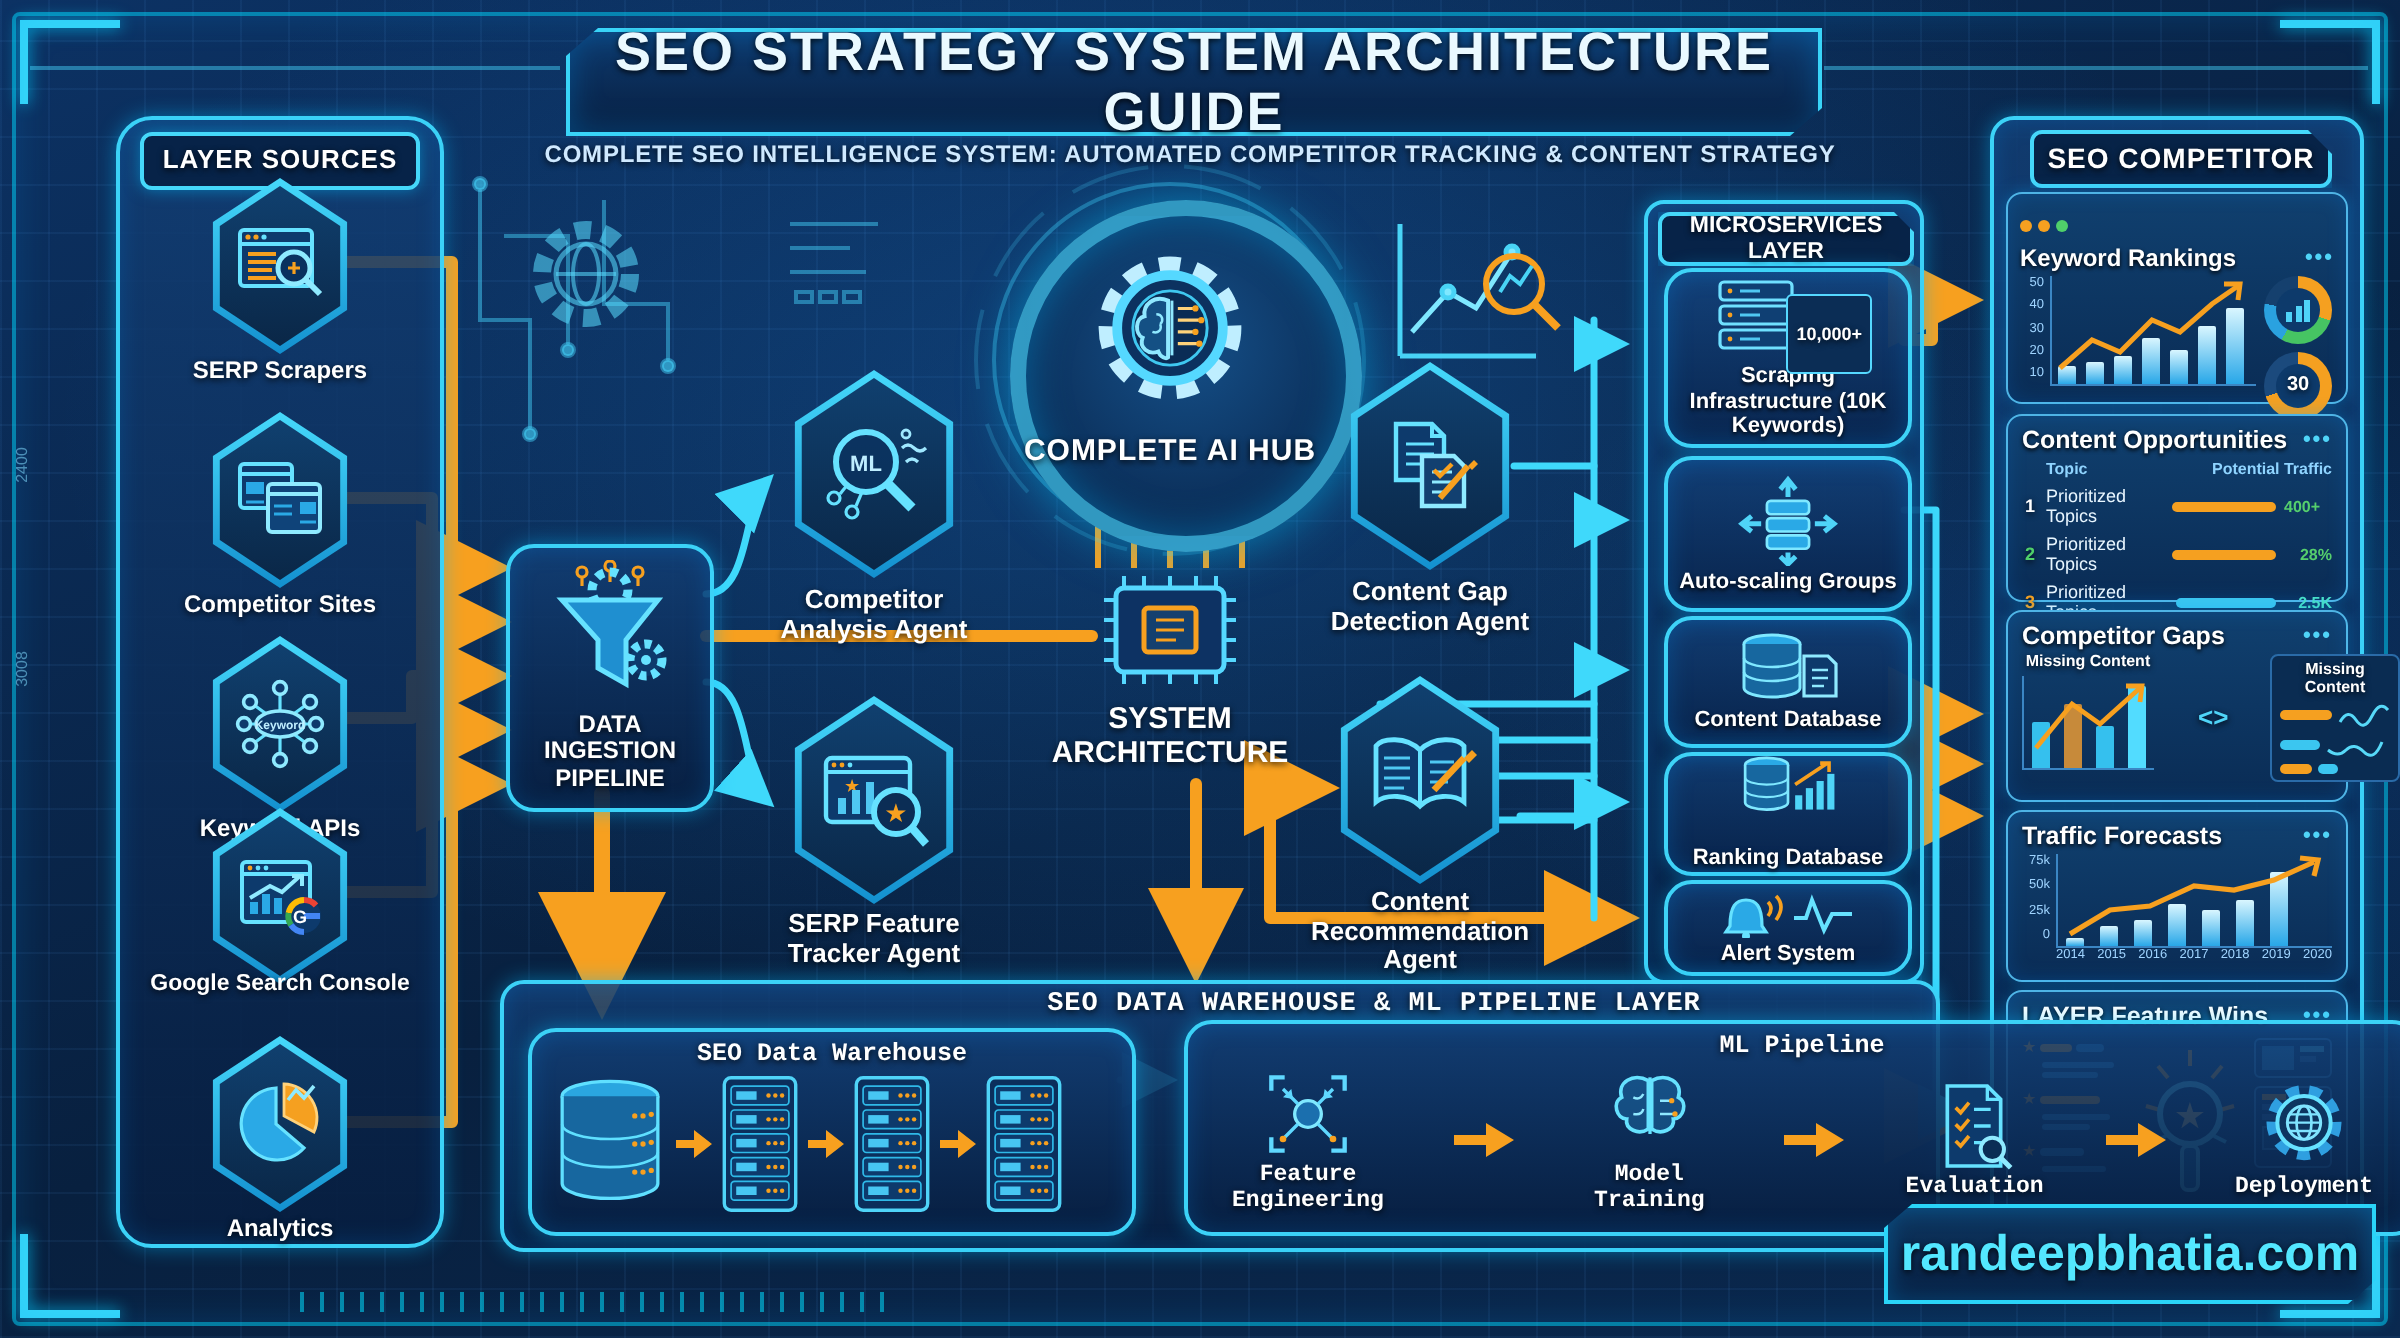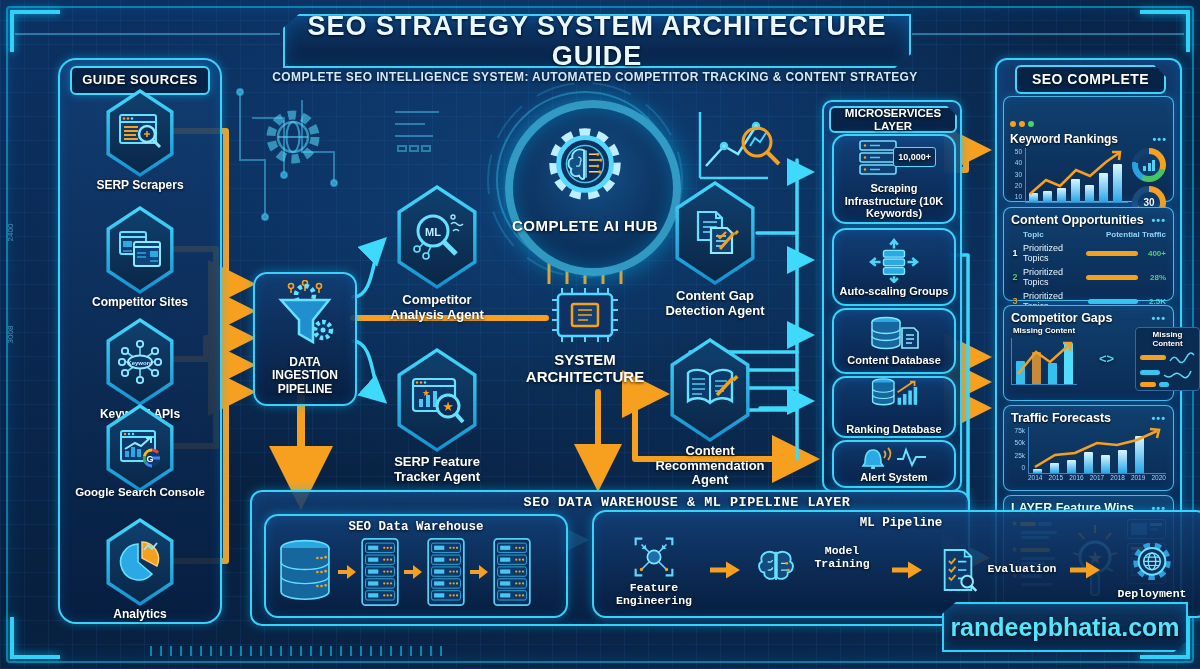--- a/index.html
+++ b/index.html
@@ -147,21 +147,21 @@
     <div class="lbl" style="font-size:27px;letter-spacing:1px;color:#eaf9ff;">SEO STRATEGY SYSTEM ARCHITECTURE GUIDE</div>
   </div>
   <div class="abs lbl" style="left:250px;top:71px;width:690px;font-size:12px;color:#cfe9ff;letter-spacing:.4px;z-index:3;">COMPLETE SEO INTELLIGENCE SYSTEM: AUTOMATED COMPETITOR TRACKING &amp; CONTENT STRATEGY</div>
 
   <div class="abs" style="left:2px;top:228px;font-size:8px;color:rgba(130,220,255,.55);transform:rotate(-90deg);z-index:2;">2400</div>
   <div class="abs" style="left:2px;top:330px;font-size:8px;color:rgba(130,220,255,.55);transform:rotate(-90deg);z-index:2;">3008</div>
   <div class="abs" style="left:150px;top:646px;width:300px;height:10px;z-index:2;background:repeating-linear-gradient(90deg,rgba(0,220,255,.55) 0 2px,transparent 2px 10px);"></div>
 
   <div class="abs cyanbox" style="left:58px;top:58px;width:160px;height:562px;border-radius:18px;z-index:2;">
     <div class="hdrbox abs" style="left:10px;top:6px;width:136px;height:25px;">
-      <span class="lbl" style="font-size:13px;letter-spacing:.5px;">GUIDE SOURCES</span>
+      <span class="lbl" style="font-size:13px;letter-spacing:.5px;">LAYER SOURCES</span>
     </div>
 
     <div class="abs hex hexo" style="left:41px;top:29px;width:78px;height:88px;">
       <div class="hex hexi">
         <svg width="52" height="52" viewBox="0 0 52 52" fill="none">
           <rect x="6" y="8" width="36" height="28" rx="2" stroke="#66e2ff" stroke-width="2" fill="#0d3a6c"></rect>
           <path d="M6,15 H42" stroke="#66e2ff" stroke-width="2"></path>
           <circle cx="10" cy="11.5" r="1.3" fill="#f7a01f"></circle>
             <circle cx="14" cy="11.5" r="1.3" fill="#f7a01f"></circle>
             <circle cx="18" cy="11.5" r="1.3" fill="#66e2ff"></circle>
@@ -375,21 +375,21 @@
       <div style="position:relative;width:76px;height:42px;">
         <svg width="76" height="42" viewBox="0 0 76 42" fill="none">
           <rect x="4" y="3" width="36" height="9" rx="2" stroke="#6fe0ff" stroke-width="1.6" fill="#0f3f73"></rect>
           <rect x="4" y="15" width="36" height="9" rx="2" stroke="#6fe0ff" stroke-width="1.6" fill="#0f3f73"></rect>
           <rect x="4" y="27" width="36" height="9" rx="2" stroke="#6fe0ff" stroke-width="1.6" fill="#0f3f73"></rect>
           <circle cx="9" cy="7.5" r="1.2" fill="#f7a01f"></circle>
             <circle cx="9" cy="19.5" r="1.2" fill="#f7a01f"></circle>
             <circle cx="9" cy="31.5" r="1.2" fill="#f7a01f"></circle>
           <path d="M14,7.5 h10 M14,19.5 h10 M14,31.5 h10" stroke="#4fc8f2" stroke-width="1.6"></path>
         </svg>
-        <span class="abs lbl" style="right:-4px;top:9px;font-size:9px;padding:4px 4px;border:1.5px solid #55d8ff;border-radius:3px;background:#0b2d55;">10,000+</span>
+        <span class="abs lbl" style="right:-4px;top:9px;font-size:9px;padding:14px 4px;border:1.5px solid #55d8ff;border-radius:3px;background:#0b2d55;">10,000+</span>
       </div>
       <div class="mslabel" style="width:112px;">Scraping Infrastructure (10K Keywords)</div>
     </div>
 
     <div class="abs msbox" style="left:8px;top:126px;width:120px;height:74px;">
       <svg width="62" height="46" viewBox="0 0 64 48" fill="none">
         <rect x="21" y="14" width="22" height="7" rx="2" fill="#2aa9e6" stroke="#7fe8ff" stroke-width="1.4"></rect>
         <rect x="21" y="23" width="22" height="7" rx="2" fill="#2aa9e6" stroke="#7fe8ff" stroke-width="1.4"></rect>
         <rect x="21" y="32" width="22" height="7" rx="2" fill="#2aa9e6" stroke="#7fe8ff" stroke-width="1.4"></rect>
         <path d="M32,12 V5 M28,8 L32,3 L36,8" stroke="#4fd4f8" stroke-width="2.6"></path>
@@ -431,24 +431,24 @@
         <circle cx="16" cy="23" r="2" fill="#66e2ff"></circle>
         <path d="M27,6 q3,3 0,7 M31,3 q5,5 0,12" stroke="#f7a01f" stroke-width="1.8" fill="none"></path>
         <path d="M40,14 h6 l3,-9 l6,15 l4,-8 h10" stroke="#66e2ff" stroke-width="2" fill="none"></path>
       </svg>
       <div class="mslabel" style="width:112px;">Alert System</div>
     </div>
   </div>
 
   <div class="abs cyanbox" style="left:995px;top:58px;width:183px;height:560px;border-radius:12px;z-index:2;">
     <div class="hdrbox abs" style="left:18px;top:5px;width:147px;height:25px;clip-path:polygon(0 0,calc(100% - 12px) 0,100% 12px,100% 100%,0 100%);">
-      <span class="lbl" style="font-size:14px;letter-spacing:.5px;">SEO COMPLETE</span>
-    </div>
-
-    <div class="abs card" style="left:6px;top:36px;width:171px;height:106px;padding:16px 6px;box-sizing:border-box;">
+      <span class="lbl" style="font-size:14px;letter-spacing:.5px;">SEO COMPETITOR</span>
+    </div>
+
+    <div class="abs card" style="left:6px;top:36px;width:171px;height:106px;padding:6px 6px;box-sizing:border-box;">
       <div class="dots" style="margin-bottom:1px;">
         <span style="background:#f5a020;"></span><span style="background:#f5a020;"></span><span style="background:#4fd06a;"></span>
       </div>
       <div style="display:flex;justify-content:space-between;align-items:center;">
         <span class="cardtitle">Keyword Rankings</span>
         <span class="menu">•••</span>
       </div>
       <div style="display:flex;gap:4px;margin-top:2px;">
         <div style="display:flex;gap:3px;width:118px;">
           <div class="ticksy" style="height:52px;width:12px;">
@@ -505,21 +505,21 @@
       </div>
       <div style="display:flex;justify-content:space-between;margin-top:3px;font-size:8px;font-weight:bold;color:#8fd4ff;">
         <span style="margin-left:12px;">Topic</span>
         <span>Potential Traffic</span>
       </div>
       <div>
         <div style="display:flex;align-items:center;gap:4px;margin-top:4px;">
           <span class="lbl" style="font-size: 9px; width: 8px; color: rgb(255, 255, 255);">1</span>
           <span style="font-size:9px;color:#e8f6ff;flex:1;">Prioritized Topics</span>
           <span class="rowbar" style="max-width: 52px; width: 78%; background: rgb(245, 160, 32);"></span>
-          <span style="font-size: 8px; font-weight: bold; width: 24px; text-align: right; color: rgb(85, 207, 109);">400+</span>
+          <span style="font-size: 8px; font-weight: bold; width: 24px; color: rgb(85, 207, 109);">400+</span>
         </div>
         <div style="display:flex;align-items:center;gap:4px;margin-top:4px;">
           <span class="lbl" style="font-size: 9px; width: 8px; color: rgb(79, 208, 106);">2</span>
           <span style="font-size:9px;color:#e8f6ff;flex:1;">Prioritized Topics</span>
           <span class="rowbar" style="max-width: 52px; width: 48%; background: rgb(245, 160, 32);"></span>
           <span style="font-size: 8px; font-weight: bold; width: 24px; text-align: right; color: rgb(85, 207, 109);">28%</span>
         </div>
         <div style="display:flex;align-items:center;gap:4px;margin-top:4px;">
           <span class="lbl" style="font-size: 9px; width: 8px; color: rgb(245, 160, 32);">3</span>
           <span style="font-size:9px;color:#e8f6ff;flex:1;">Prioritized Topics</span>
@@ -843,35 +843,35 @@
                 <path d="M45,15 l-6,1 l5,5 z" transform="rotate(180 42 18)"></path>
               </g>
             <circle cx="15" cy="45" r="2" fill="#f7a01f"></circle>
               <circle cx="45" cy="45" r="2" fill="#f7a01f"></circle>
           </svg>
           <div class="lbl" style="font-size:11.5px;width:92px;">Feature Engineering</div>
         </div>
         <svg width="30" height="18" viewBox="0 0 30 18">
             <path d="M0,6.5 h16 v-6 l14,8.5 l-14,8.5 v-6 h-16 z" fill="#f7a01f"></path>
           </svg>
-        <div style="display:flex;flex-direction:row;align-items:flex-start;">
+        <div style="display:flex;flex-direction:column;align-items:center;">
           <svg width="52" height="50" viewBox="0 0 60 60" fill="none">
             <path d="M29,10 c-9,-5 -19,1 -16,10 c-6,3 -3,13 3,13 c-1,6 7,10 13,6 z" fill="rgba(40,150,220,.3)" stroke="#66e2ff" stroke-width="2.2"></path>
             <path d="M31,10 c9,-5 19,1 16,10 c6,3 3,13 -3,13 c1,6 -7,10 -13,6 z" fill="rgba(40,150,220,.3)" stroke="#66e2ff" stroke-width="2.2"></path>
             <path d="M30,8 v34" stroke="#66e2ff" stroke-width="2"></path>
             <path d="M20,20 q4,2 6,-2 M20,30 q5,1 6,-3 M36,22 h6 M36,30 h8" stroke="#8fe8ff" stroke-width="1.5"></path>
             <circle cx="43" cy="22" r="1.6" fill="#f7a01f"></circle>
               <circle cx="45" cy="30" r="1.6" fill="#f7a01f"></circle>
           </svg>
           <div class="lbl" style="font-size:11.5px;width:80px;">Model Training</div>
         </div>
         <svg width="30" height="18" viewBox="0 0 30 18">
             <path d="M0,6.5 h16 v-6 l14,8.5 l-14,8.5 v-6 h-16 z" fill="#f7a01f"></path>
           </svg>
-        <div style="display:flex;align-items:center;">
+        <div style="display:flex;flex-direction:column;align-items:center;">
           <svg width="52" height="50" viewBox="0 0 60 60" fill="none">
             <path d="M14,6 h24 l8,8 v40 h-32 z" fill="#0d3a6c" stroke="#66e2ff" stroke-width="2.2"></path>
             <path d="M38,6 v8 h8" stroke="#66e2ff" stroke-width="2"></path>
             <g stroke="#f7a01f" stroke-width="2.2">
                 <path d="M19,19 l3,3 l5,-6 M19,29 l3,3 l5,-6 M19,39 l3,3 l5,-6"></path>
               </g>
             <g stroke="#66e2ff" stroke-width="2">
                 <path d="M30,20 h10 M30,30 h10 M30,40 h6"></path>
               </g>
             <circle cx="41" cy="44" r="7" stroke="#8feaff" stroke-width="2.4" fill="#0b2d55"></circle>

